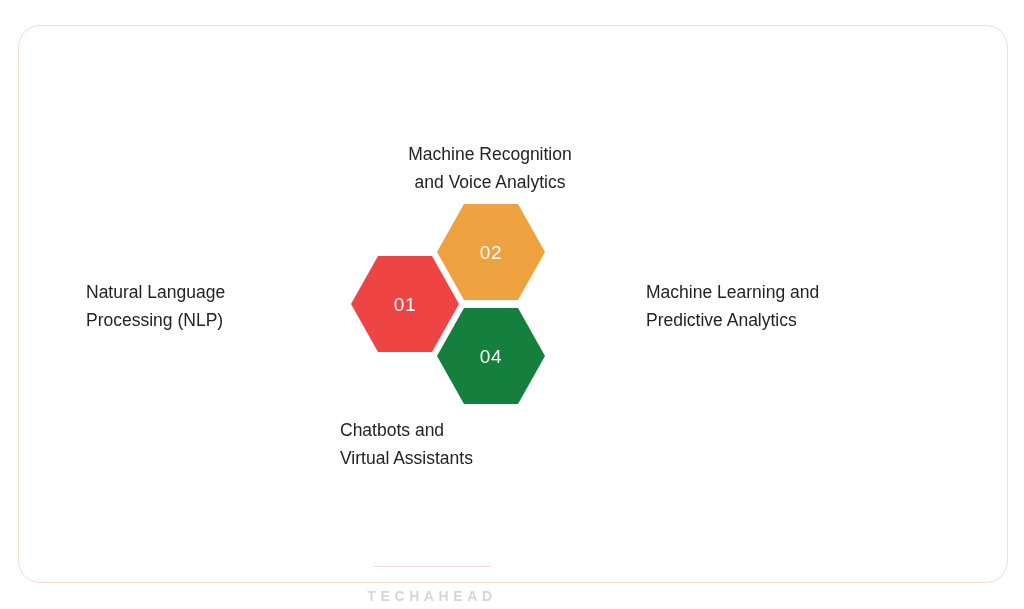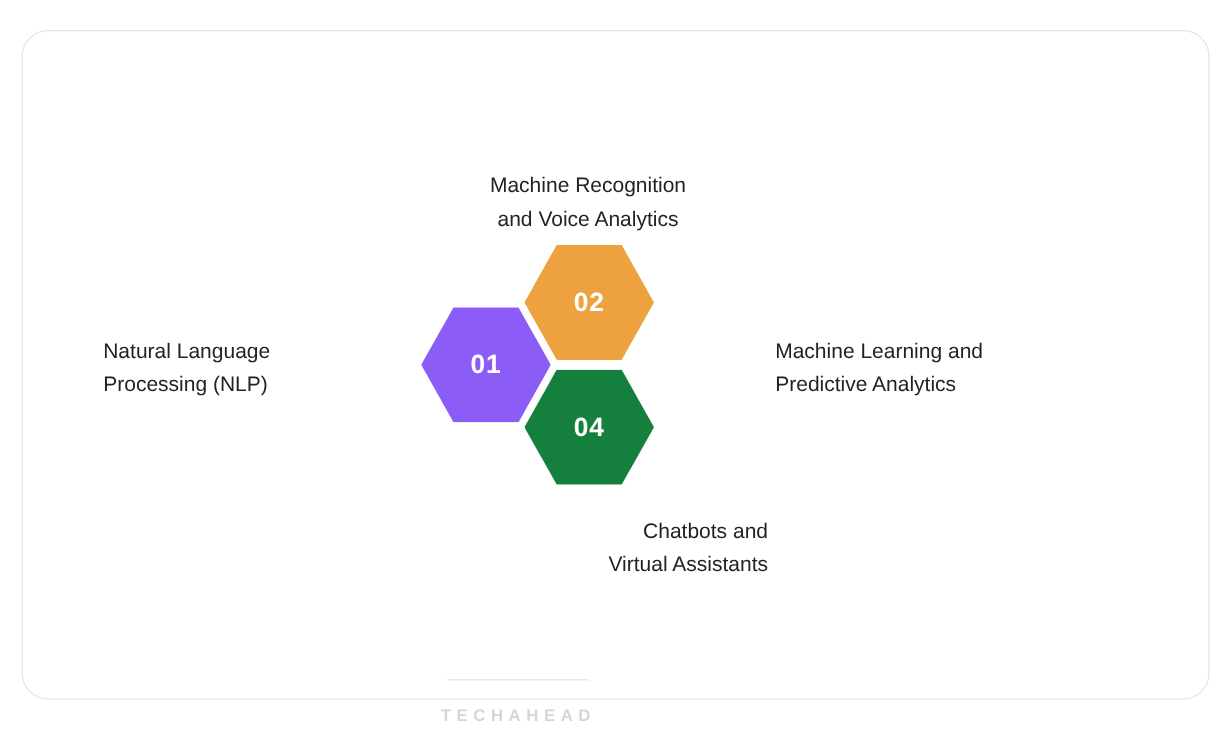--- a/index.html
+++ b/index.html
@@ -43,22 +43,22 @@
     position: absolute;
     width: 108px;
     height: 96px;
     clip-path: polygon(25% 0%, 75% 0%, 100% 50%, 75% 100%, 25% 100%, 0% 50%);
     display: flex;
     align-items: center;
     justify-content: center;
   }
   .hex-num {
     color: #ffffff;
-    font-size: 22px;
-    font-weight: 700;
+    font-size: 19px;
+    font-weight: 400;
     letter-spacing: 0.6px;
     line-height: 1;
     user-select: none;
   }
 
   #hex-01 { left: 351px; top: 256px; }
   #hex-02 { left: 437px; top: 204px; }
   #hex-03 { left: 523px; top: 256px; }
   #hex-04 { left: 437px; top: 308px; }
 
@@ -86,22 +86,21 @@
   #label-right {
     left: 646px;
     top: 278px;
     width: 290px;
     text-align: left;
   }
   #label-bottom {
     left: 340px;
     top: 416px;
     width: 300px;
-    text-align: right;
-    margin-top: 12px;
+    text-align: left;
   }
 
   
   #footer {
     position: absolute;
     left: 0;
     top: 566px;
     width: 864px;
     display: flex;
     align-items: center;
@@ -122,21 +121,21 @@
     line-height: 1;
   }
 </style>
 </head>
 <body>
 
 <div id="card" style="border-color: rgb(242, 221, 210);"></div>
 
 <div id="stage">
 
-  <div class="hex" id="hex-01" style="background: #8b5cf6;">
+  <div class="hex" id="hex-01" style="background: #ef4444;">
     <span class="hex-num">01</span>
   </div>
 
   <div class="hex" id="hex-02" style="background: rgb(237, 161, 63);">
     <span class="hex-num">02</span>
   </div>
 
 
   <div class="hex" id="hex-04" style="background: #15803d;">
     <span class="hex-num">04</span>

